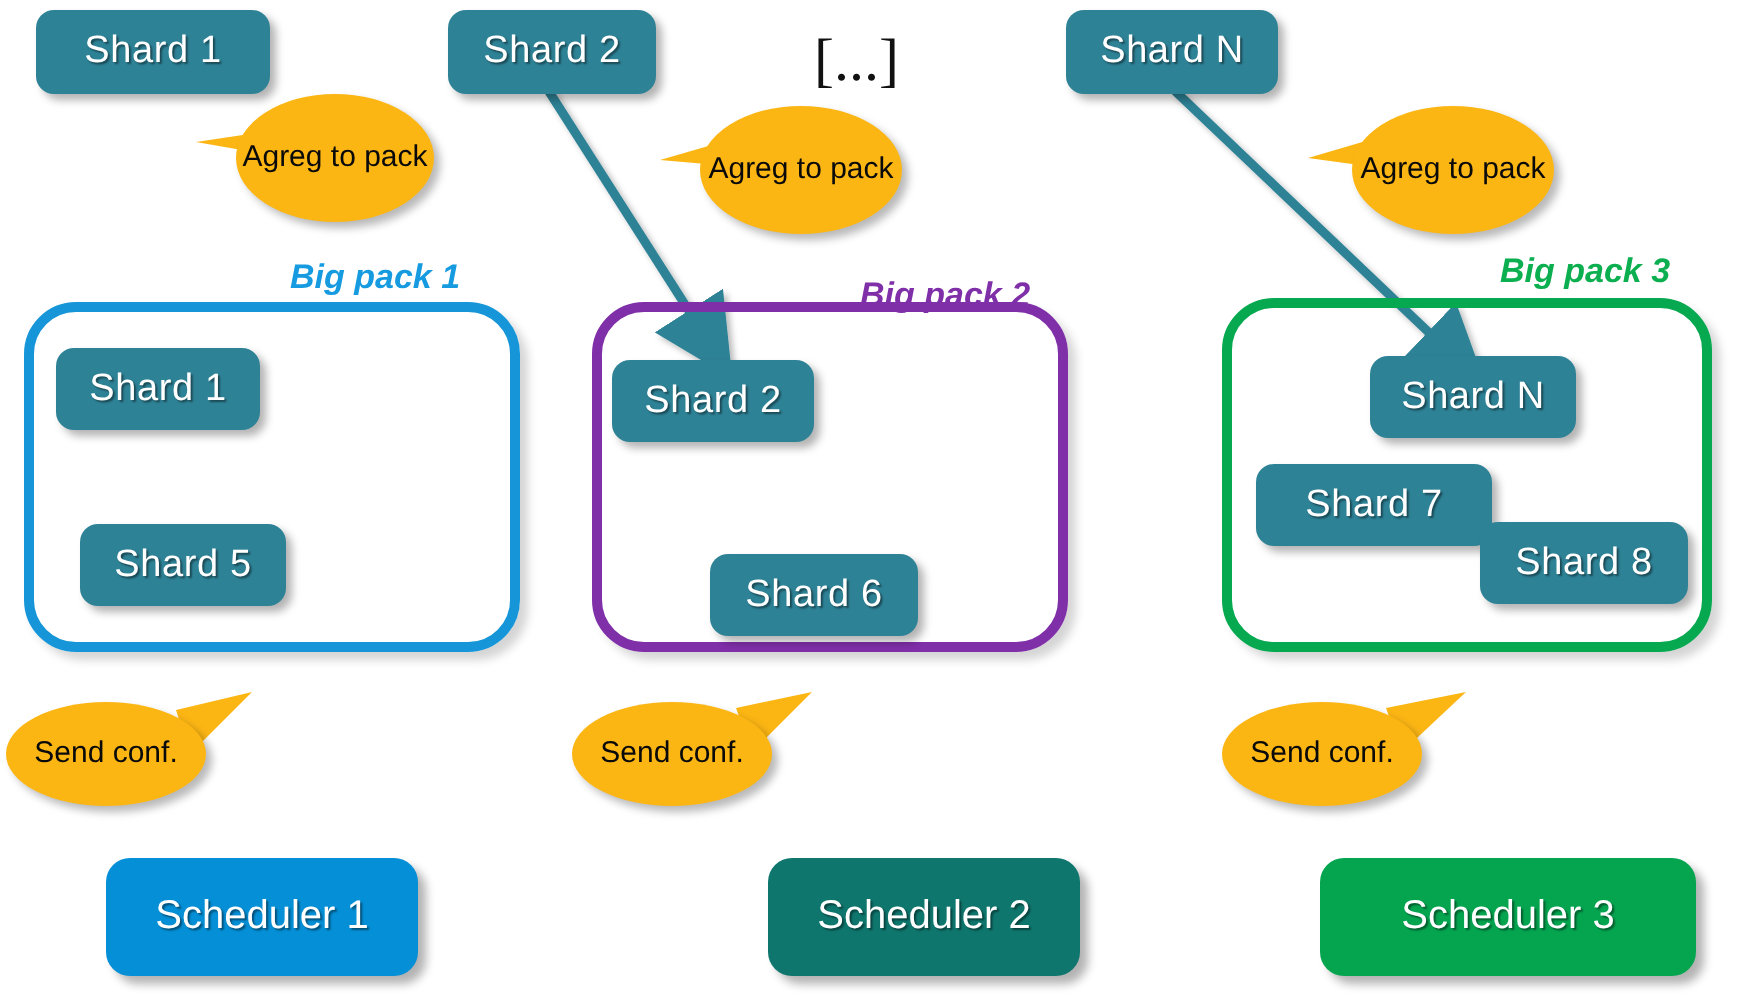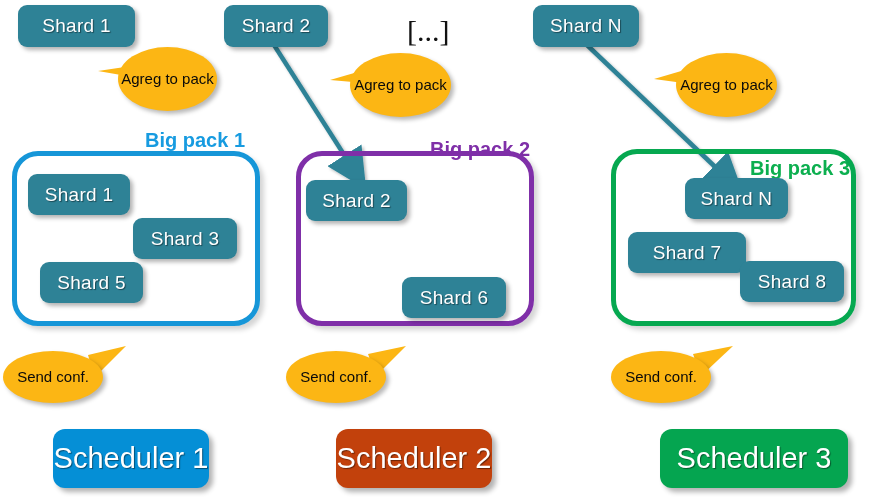--- a/index.html
+++ b/index.html
@@ -44,43 +44,44 @@
     box-sizing: border-box;
     box-shadow: 4px 4px 5px rgba(0,0,0,0.17);
   }
   .pack.p1 { border: 5px solid #1696D8; }
   .pack.p2 { border: 5px solid #7F2FA8; }
   .pack.p3 { border: 5px solid #06A850; }
 
   .pack-label {
     position: absolute;
     font-weight: bold;
-    font-size: 20px;
-    white-space: nowrap;
+    font-size: 17px;
+    white-space: nowrap;
+    font-style: italic;
   }
   .pack-label.l1 { color: #179BE0; }
   .pack-label.l2 { color: #7F2FA8; }
-  .pack-label.l3 { color: #0CAF4F; margin-top: 31px; }
+  .pack-label.l3 { color: #0CAF4F; }
 
   
   .scheduler {
     position: absolute;
     border-radius: 12px;
     color: #ffffff;
     display: flex;
     align-items: center;
     justify-content: center;
-    font-size: 29px;
+    font-size: 20px;
     box-shadow: 4px 4px 5px rgba(0,0,0,0.30);
     text-shadow: 1px 1px 1px rgba(0,0,0,0.45);
     white-space: nowrap;
     box-sizing: border-box;
   }
   .scheduler.s1 { background: #058FD6; }
-  .scheduler.s2 { background: #c2410c; }
+  .scheduler.s2 { background: #0f766e; margin-left: 48px; }
   .scheduler.s3 { background: #05A550; }
 
   
   .callout {
     position: absolute;
   }
   .callout .bubble {
     position: absolute;
     left: 0;
     top: 0;
@@ -187,26 +188,25 @@
     </svg>
     <div class="bubble" style="left:22px; top:0px; width:101px; height:64px;">Agreg to pack</div>
   </div>
 
   <div class="pack-label l1" style="left:145px; top:129px;">Big pack 1</div>
   <div class="pack-label l2" style="left:430px; top:138px;">Big pack 2</div>
   <div class="pack-label l3" style="left:750px; top:126px;">Big pack 3</div>
 
   <div class="pack p1" style="left:12px; top:151px; width:248px; height:175px;"></div>
   <div class="shard" style="left:28px; top:174px; width:102px; height:41px;">Shard 1</div>
-  <div class="shard" style="left:133px; top:218px; width:104px; height:41px;">Shard 3</div>
   <div class="shard" style="left:40px; top:262px; width:103px; height:41px;">Shard 5</div>
 
   <div class="pack p2" style="left:296px; top:151px; width:238px; height:175px;"></div>
   <div class="shard" style="left:306px; top:180px; width:101px; height:41px;">Shard 2</div>
-  <div class="shard" style="left:355px; top:277px; width:104px; height:41px;margin-left:47px;">Shard 6</div>
+  <div class="shard" style="left:355px; top:277px; width:104px; height:41px;">Shard 6</div>
 
   <div class="pack p3" style="left:611px; top:149px; width:245px; height:177px;"></div>
   <div class="shard" style="left:685px; top:178px; width:103px; height:41px;">Shard N</div>
   <div class="shard" style="left:628px; top:232px; width:118px; height:41px;">Shard 7</div>
   <div class="shard" style="left:740px; top:261px; width:104px; height:41px;">Shard 8</div>
 
   <div class="callout" style="left:3px; top:345px; width:130px; height:62px;">
     <svg class="tail" width="130" height="62" viewBox="0 0 130 62">
       <path d="M85,10 L123,1 L92,32 Z" fill="#FCB614"></path>
     </svg>

